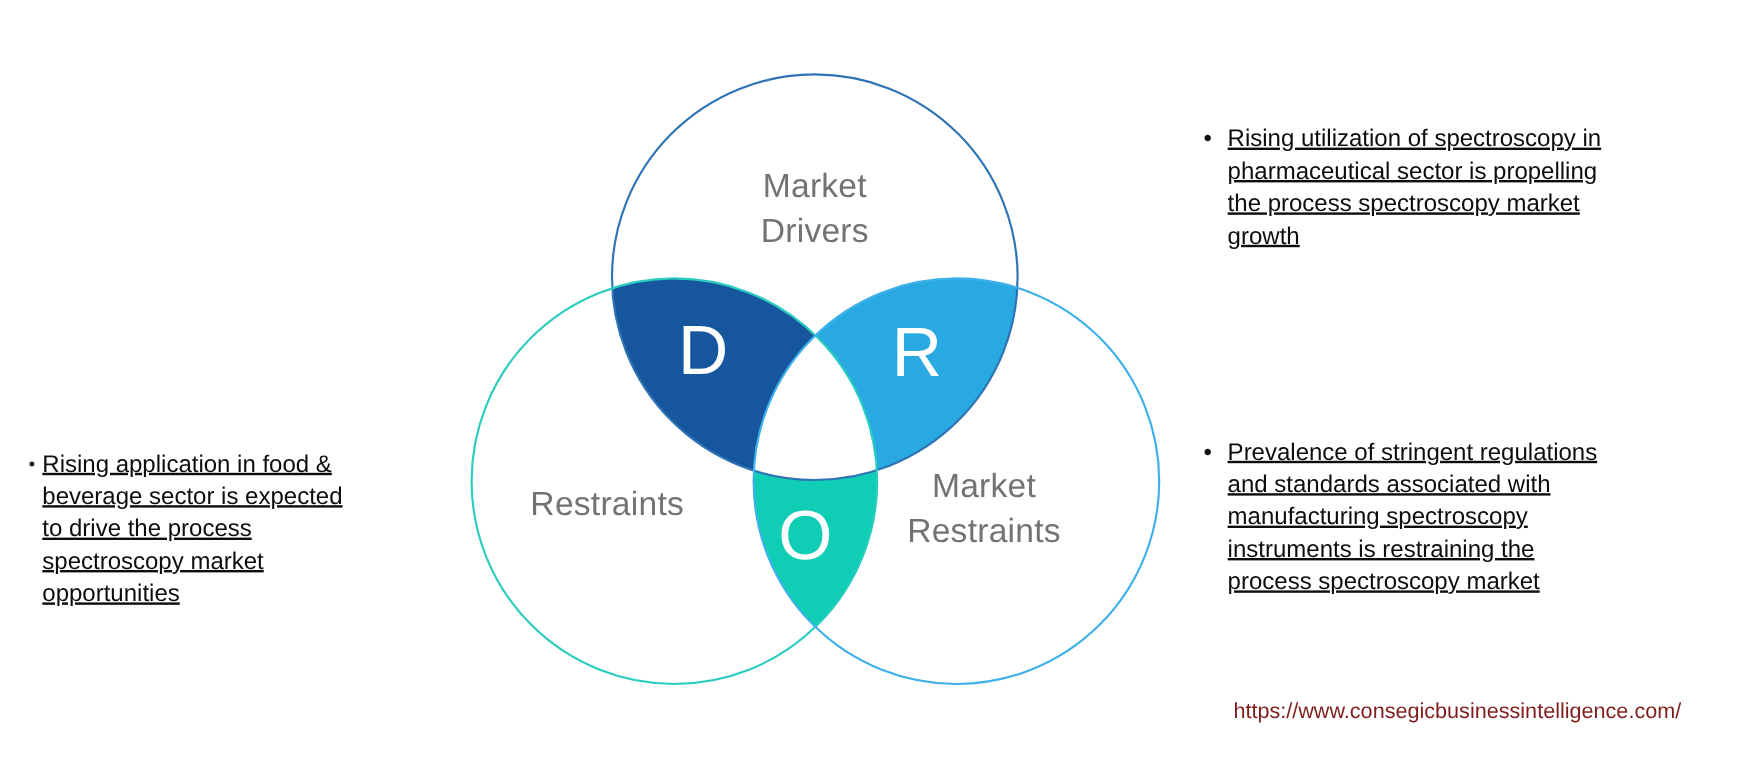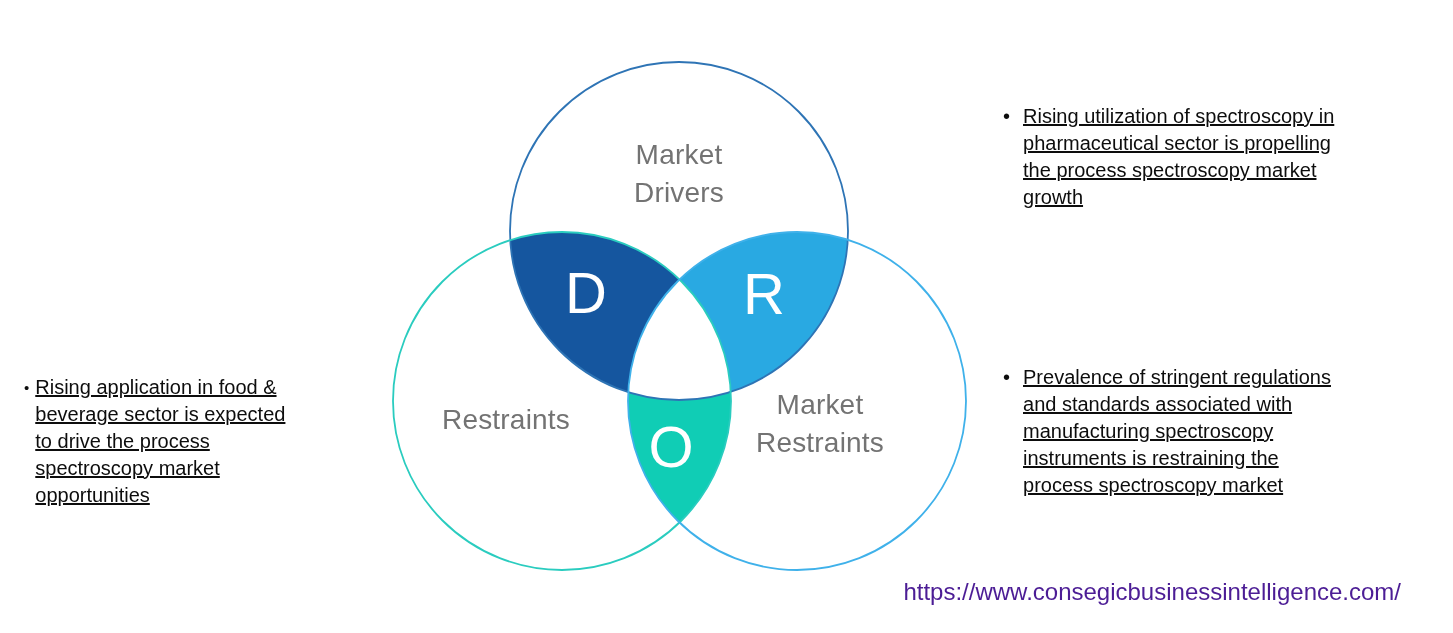--- a/index.html
+++ b/index.html
@@ -59,22 +59,22 @@
   #insight-top-right { left: 1003px; top: 103px; }
   #insight-bottom-right { left: 1003px; top: 364px; }
   #insight-left { left: 24px; top: 374px; }
   #insight-top-right .bullet-marker,
   #insight-bottom-right .bullet-marker { margin-right: 13px; font-size: 20px; }
   #insight-left .bullet-marker { margin-right: 6px; font-size: 15px; }
   #source-url {
     position: absolute;
     right: 52px;
     top: 581px;
-    color: #4c1d95;
-    font-size: 24px;
+    color: #7f1d1d;
+    font-size: 18px;
     line-height: 22px;
     margin-left: 36px;
   }
   #drivers-label { left: 679px; top: 174px; }
   #opportunity-label { left: 506px; top: 420px; }
   #restraints-label { left: 820px; top: 424px; }
   #overlap-letter-d { left: 586px; top: 293px; }
   #overlap-letter-r { left: 764px; top: 294px; }
   #overlap-letter-o { left: 671px; top: 447px; }
 </style>

